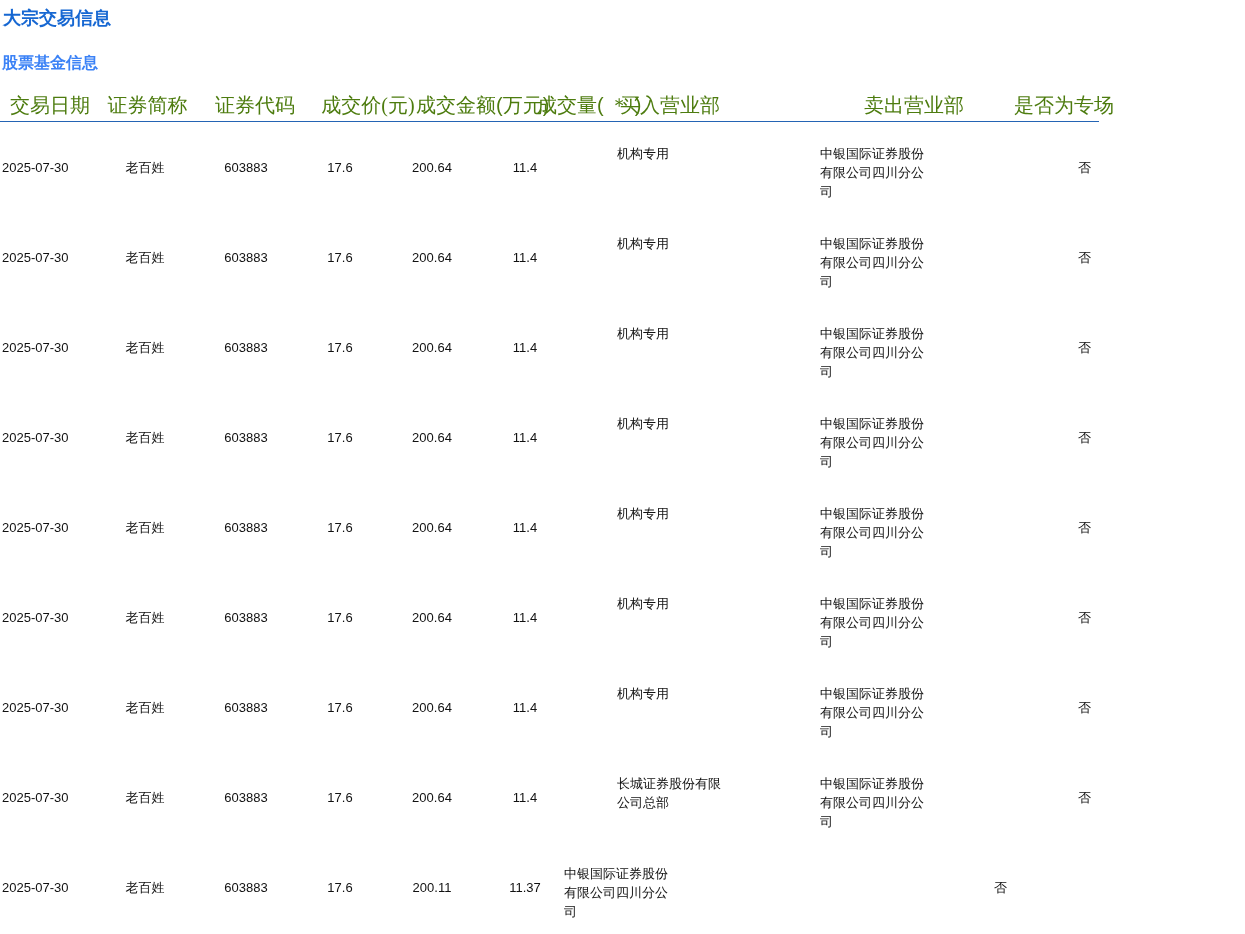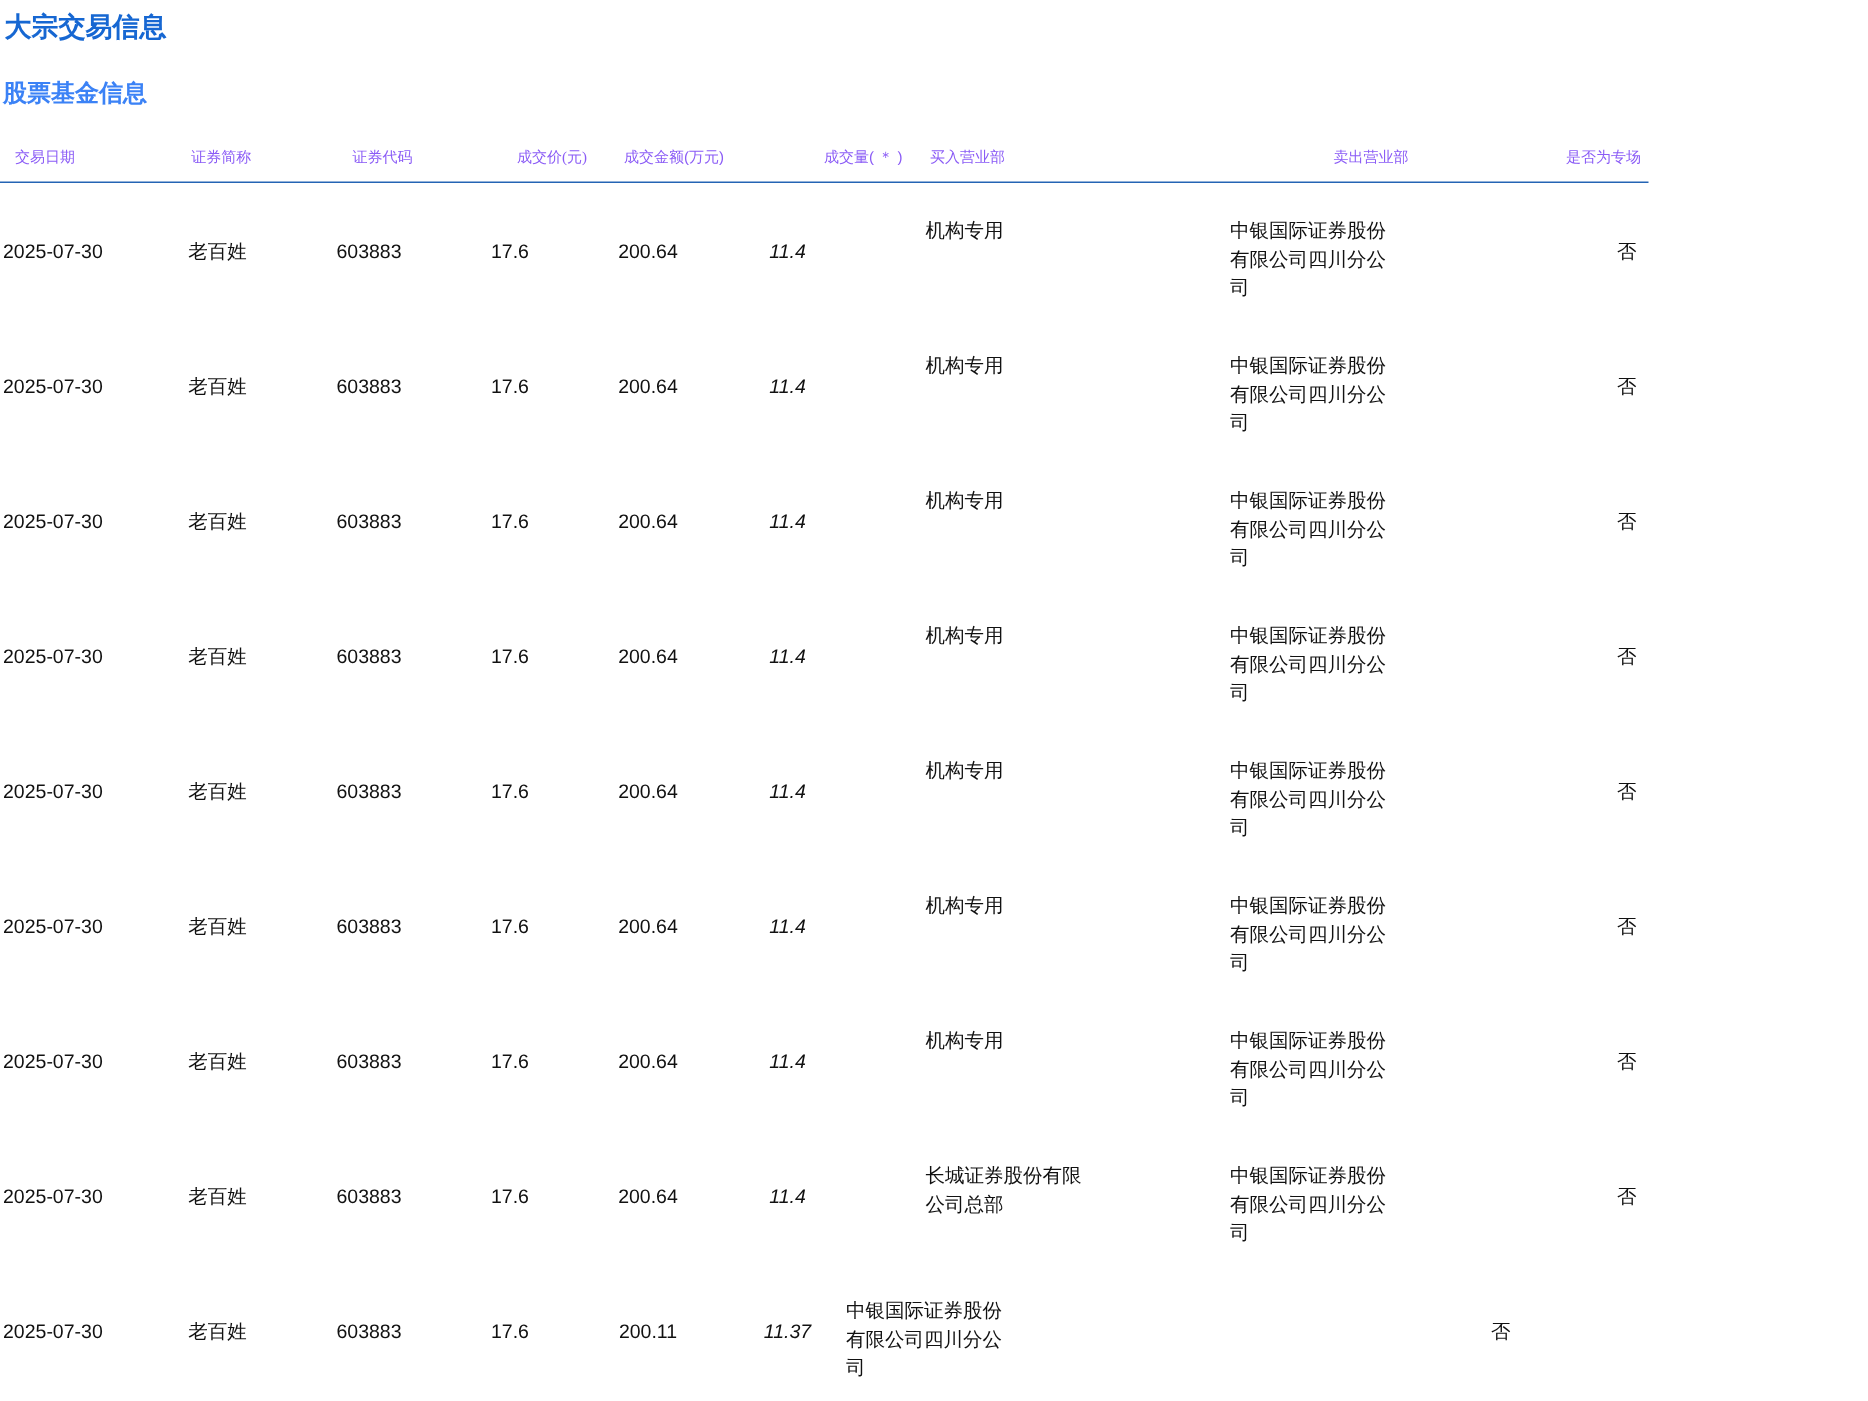--- a/index.html
+++ b/index.html
@@ -23,22 +23,22 @@
   }
 
   
   .thead{
     margin-top:16px;
     display:grid;
     grid-template-columns:105px 85px 130px 96px 110px 88px 200px 200px 1fr;
     height:32px;
     align-items:center;
     border-bottom:1px solid #2464b4;
-    color:#8b5cf6;
-    font-size:10px;
+    color:#4d7c0f;
+    font-size:20px;
   }
   .thead .hc{ white-space:nowrap; }
   .thead .h1{ text-align:left;  padding-left:10px; }
   .thead .h2{ text-align:center; }
   .thead .h3{ text-align:center; }
   .thead .h4{ text-align:center;font-family:Liberation Serif, serif; }
   .thead .h5{ text-align:left; }
   .thead .h6{ text-align:center;margin-left:11px; }
   .thead .h7{ text-align:left; padding-left:6px; }
   .thead .h8{ text-align:center; }
@@ -54,21 +54,21 @@
   }
   .trow .tc{
     display:flex; align-items:center;
     line-height:19px;
   }
   .trow .c1{ justify-content:flex-start; padding-left:2px; }
   .trow .c2{ justify-content:center; }
   .trow .c3{ justify-content:center; }
   .trow .c4{ justify-content:center; }
   .trow .c5{ justify-content:center; }
-  .trow .c6{ justify-content:center;font-style:italic; }
+  .trow .c6{ justify-content:center; }
   .trow .c7{
     align-items:flex-start; padding-top:22px; padding-left:58px;
     justify-content:flex-start;
   }
   .trow .c7 .wrap{ max-width:112px; }
   .trow .c8{
     align-items:flex-start; padding-top:22px; padding-left:5px;
     justify-content:flex-start;
   }
   .trow .c8 .wrap{ max-width:112px; }

